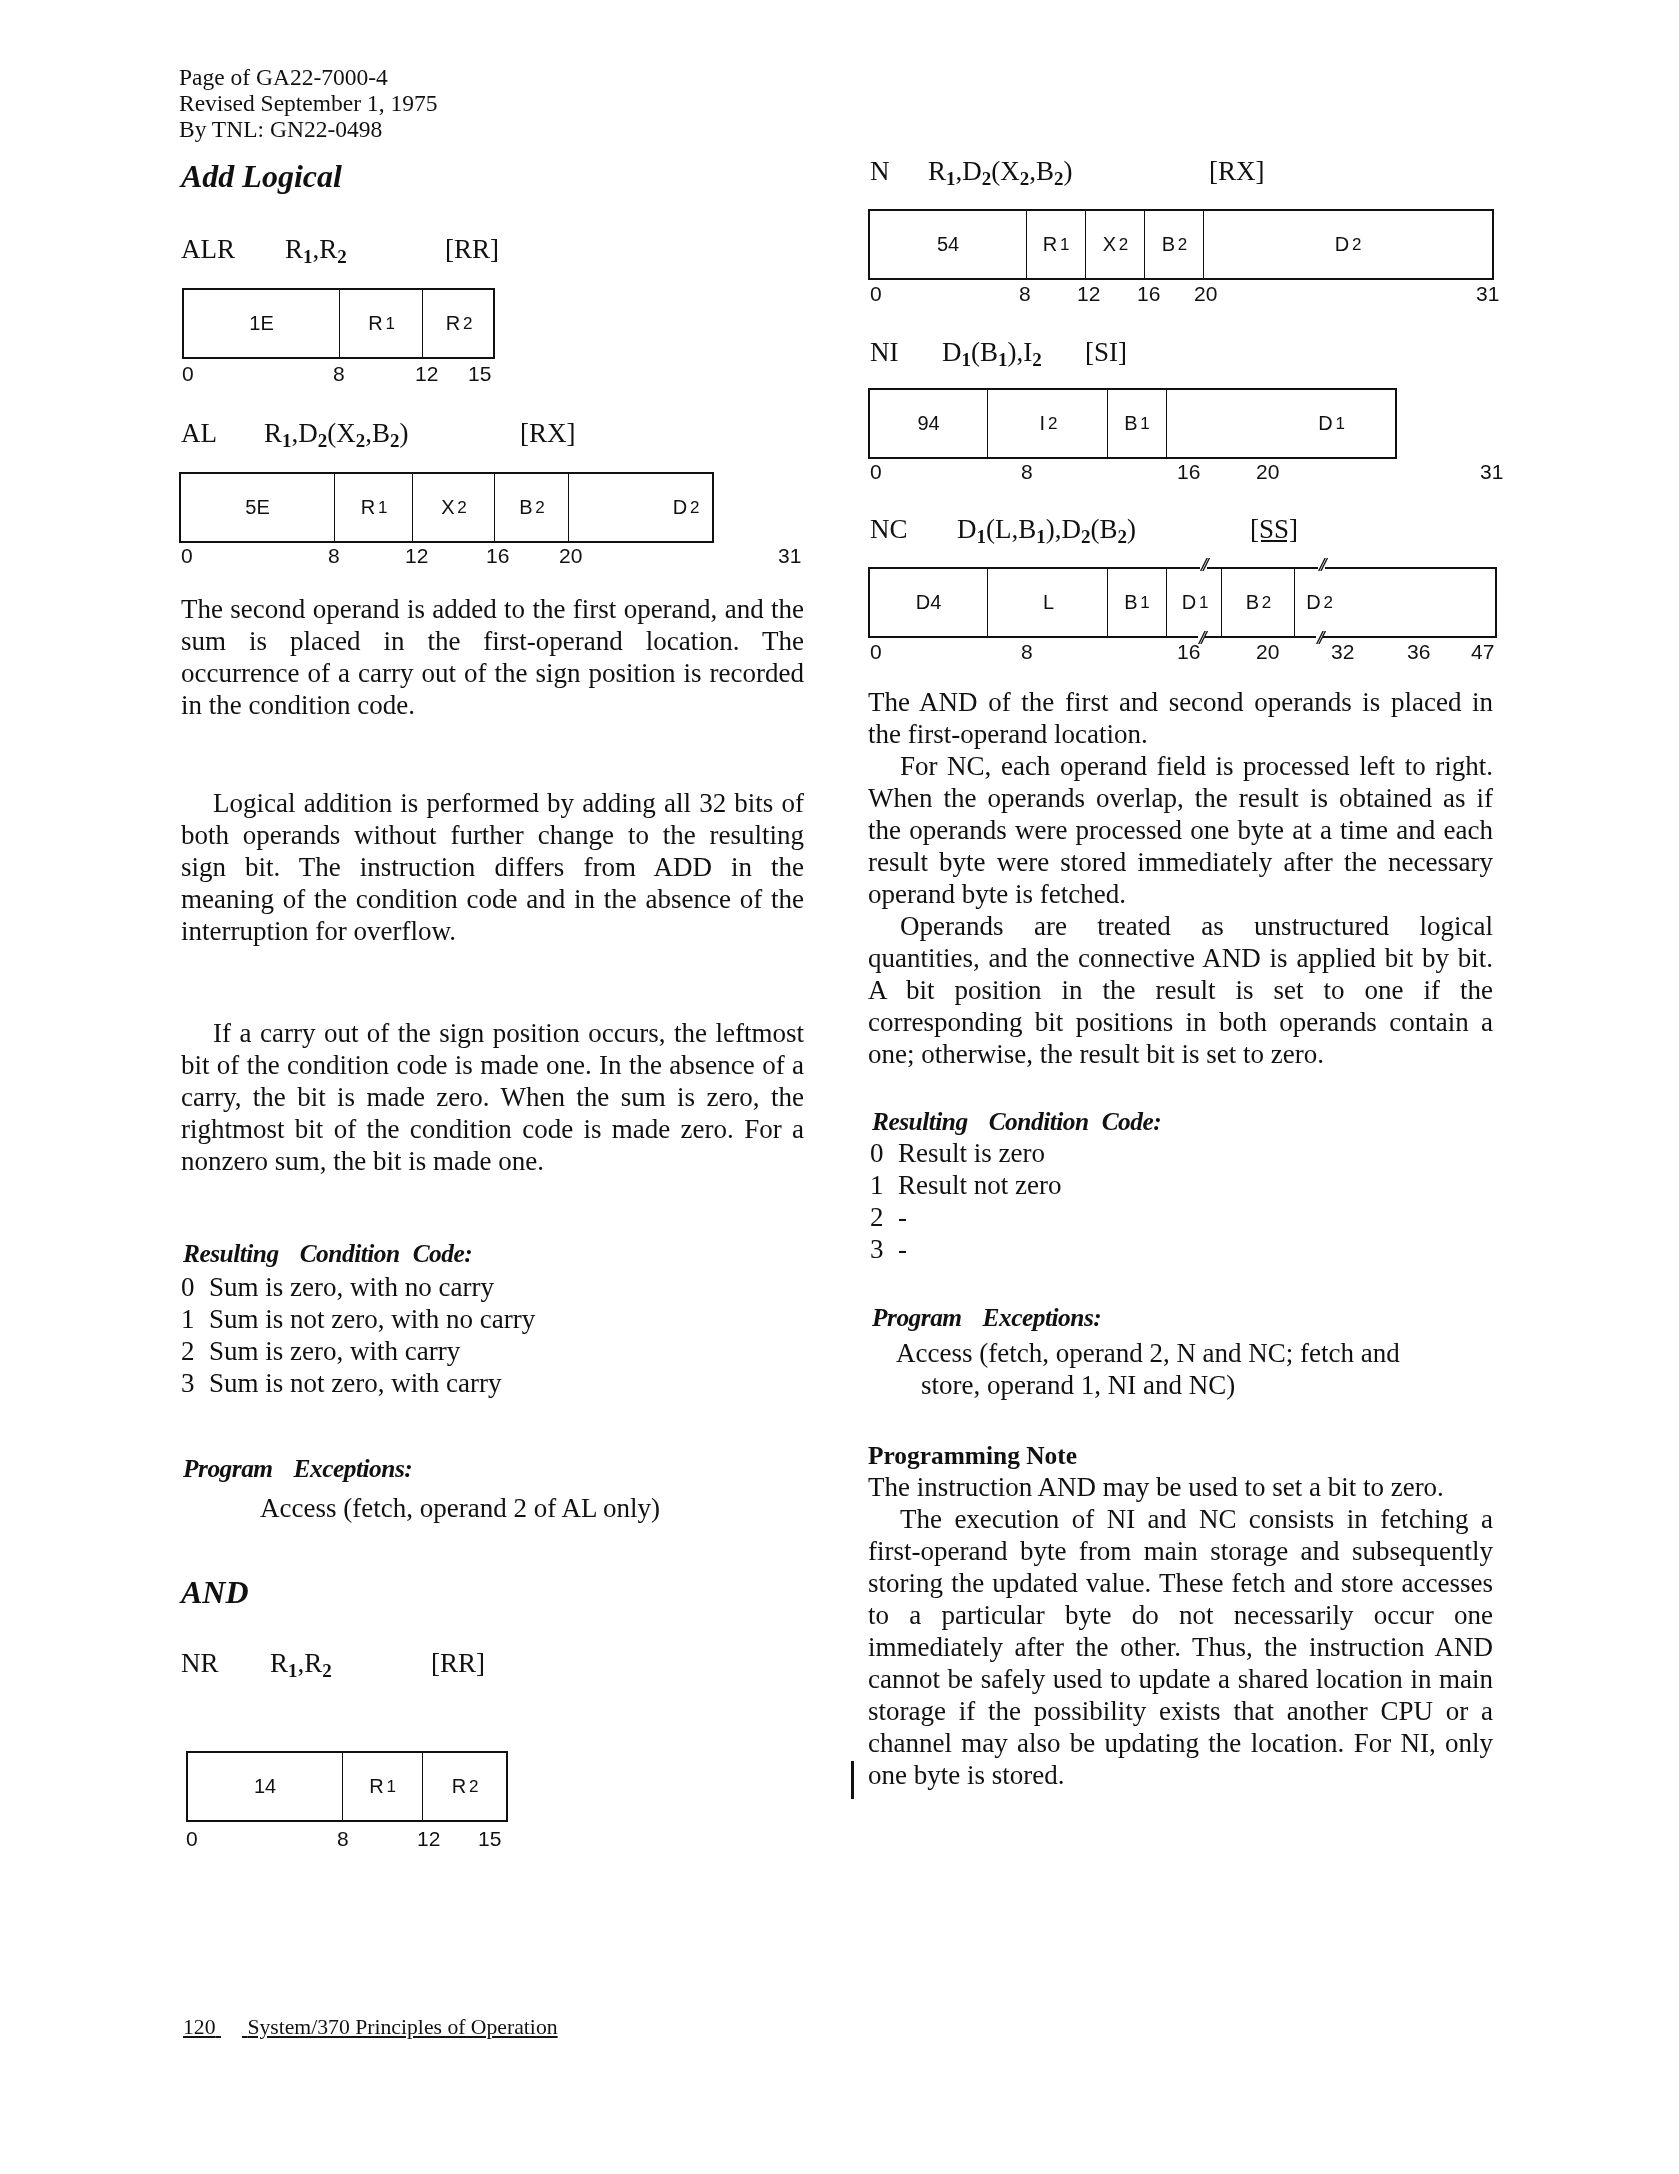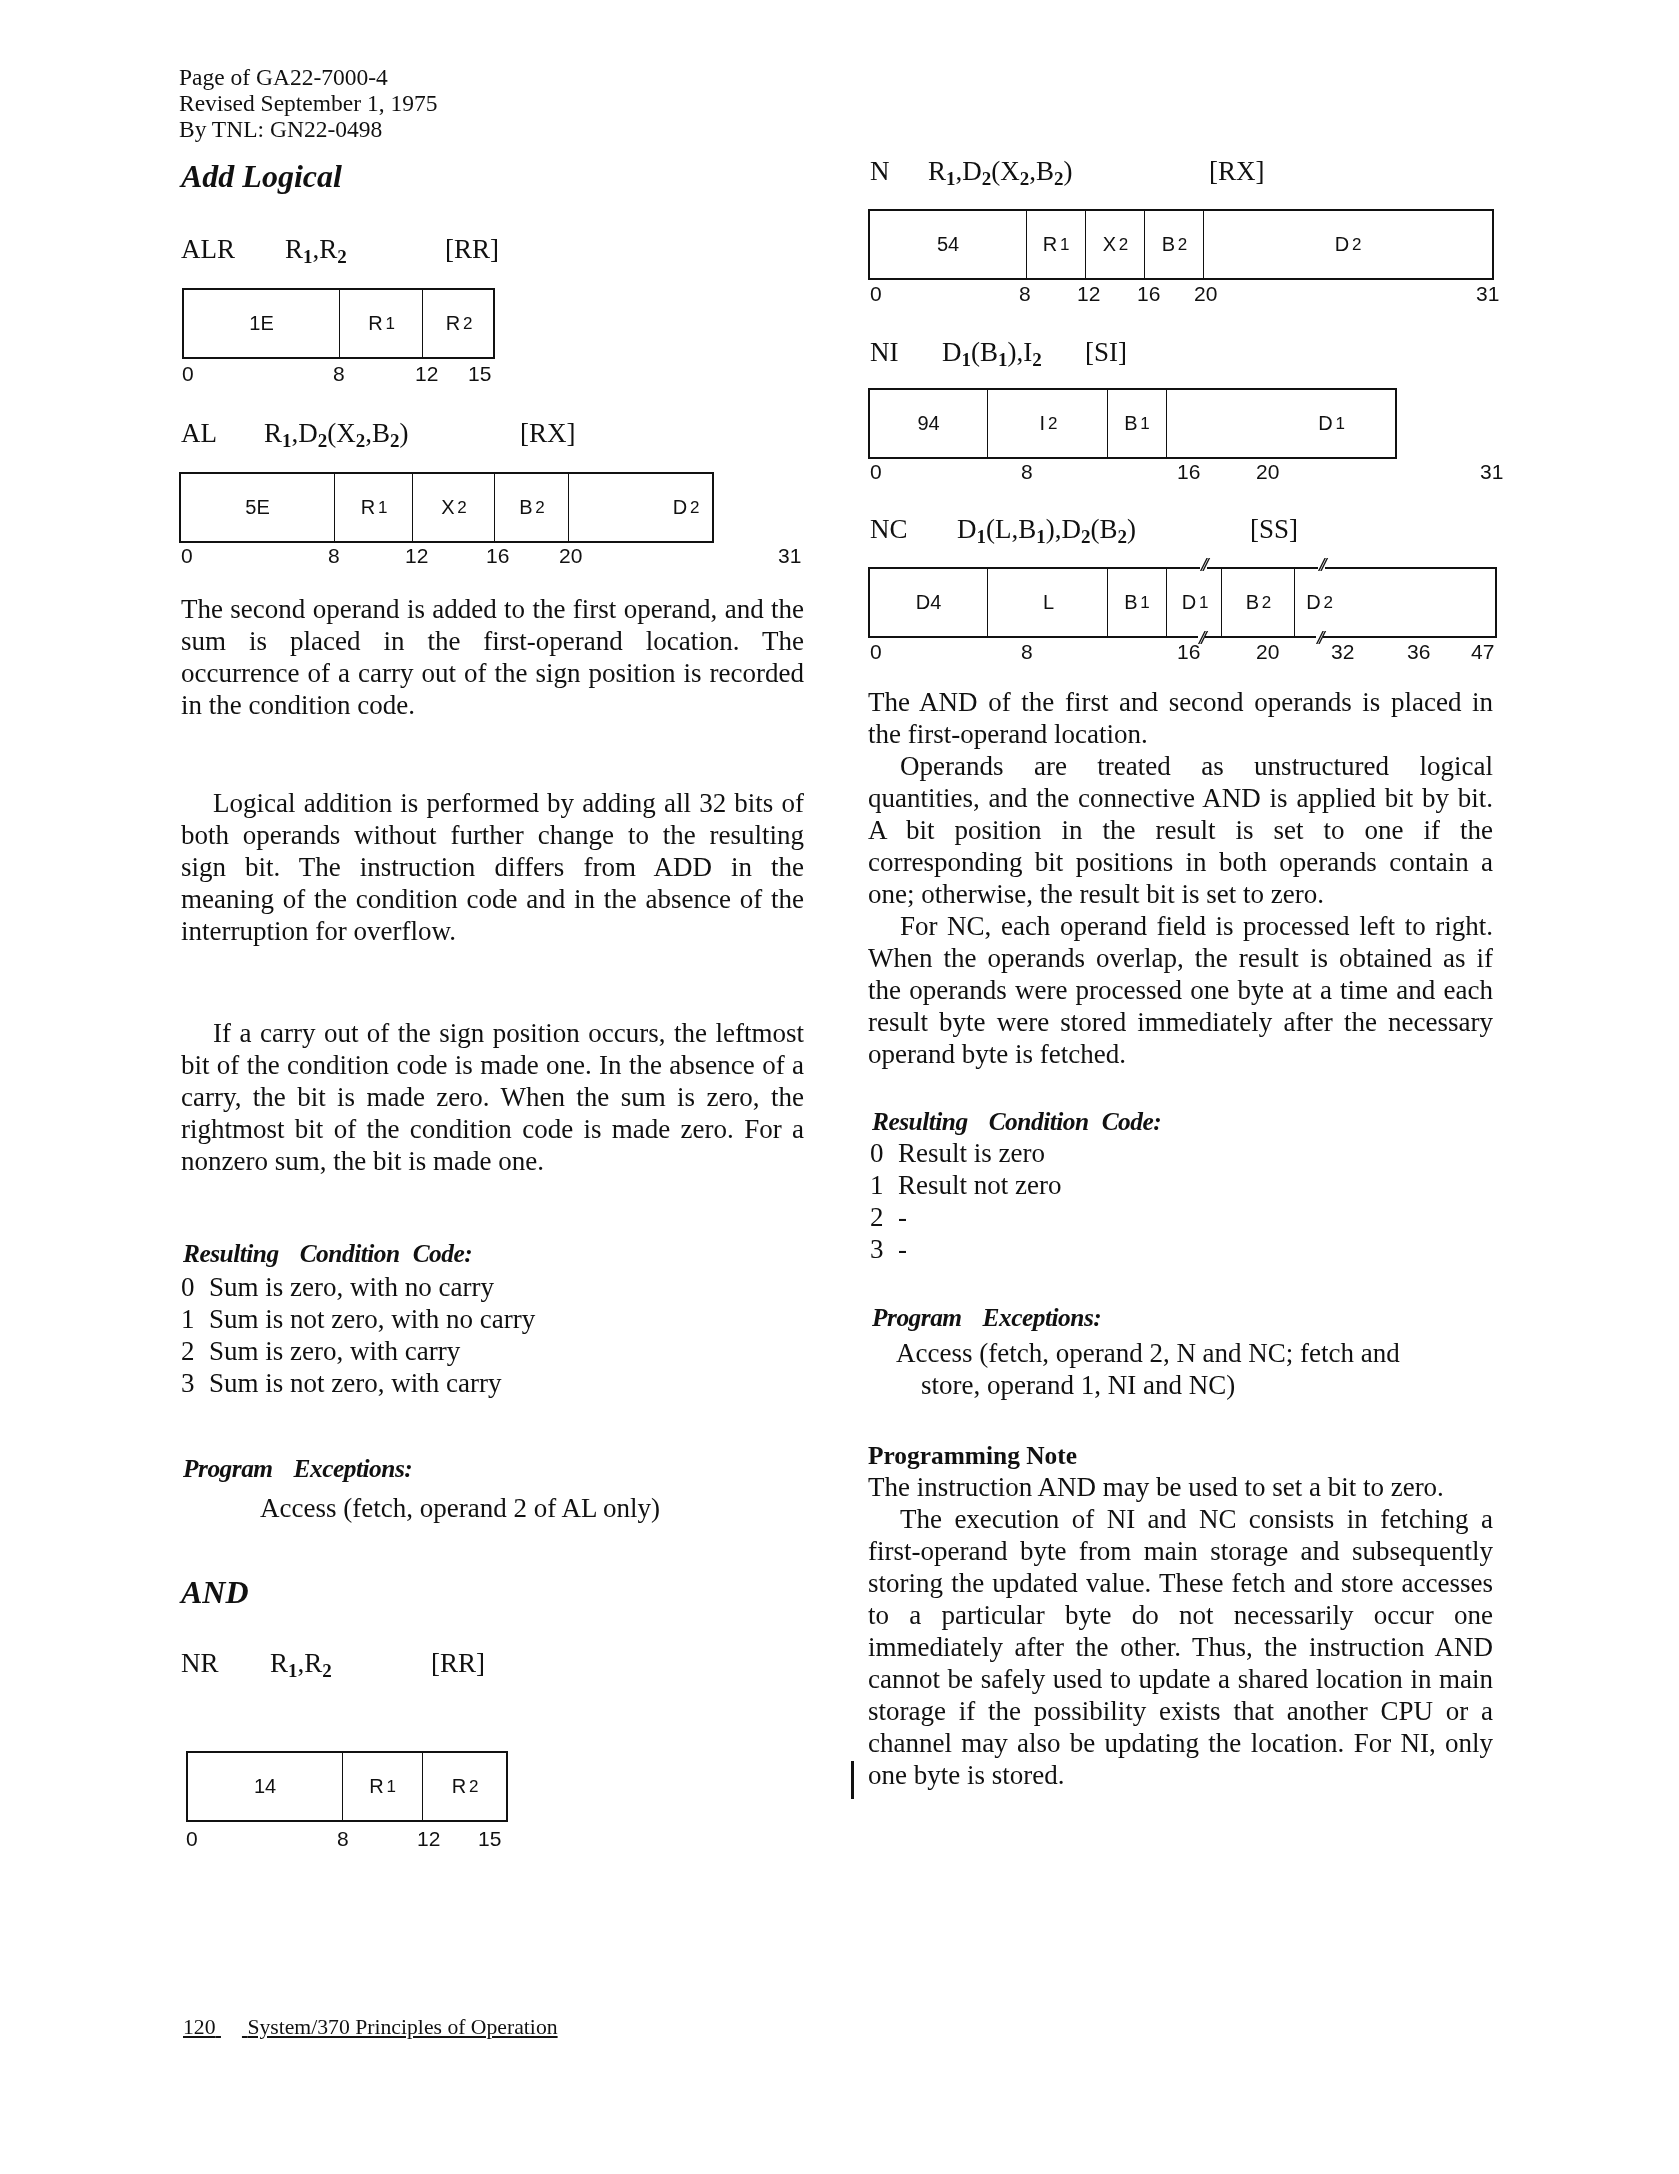--- a/index.html
+++ b/index.html
@@ -214,21 +214,21 @@
   <span style="left:1.9px;">0</span>
   <span style="left:153px;">8</span>
   <span style="left:309px;">16</span>
   <span style="left:388px;">20</span>
   <span style="left:612px;">31</span>
 </div>
 
 <div class="abs instr" style="left:870px; top:514px; width:565px; height:32px;">
   <span style="left:0;">NC</span>
   <span style="left:87px;"><span style="position:static">D</span><sub class="ops">1</sub><span style="position:static">(L,B</span><sub class="ops">1</sub><span style="position:static">),D</span><sub class="ops">2</sub><span style="position:static">(B</span><sub class="ops">2</sub><span style="position:static">)</span></span>
-  <span style="left:380px;">[SS]</span>
+  <span style="left:380px;text-decoration:underline;">[SS]</span>
 </div>
 <div class="fmt" style="left:868px; top:567px; width:629px;">
   <div class="fld first" style="left:0; width:117px;">
       <span>D4</span>
     </div>
   <div class="fld" style="left:117px; width:121px;">
       <span>L</span>
     </div>
   <div class="fld" style="left:237px; width:58px;">
       <span>B</span>
@@ -257,22 +257,22 @@
   <span style="left:153px;">8</span>
   <span style="left:309px;">16</span>
   <span style="left:388px;">20</span>
   <span style="left:463px;">32</span>
   <span style="left:539px;">36</span>
   <span style="left:603px;">47</span>
 </div>
 
 <div class="abs body" style="left:868px; top:686px; width:625px;">
   <p>The AND of the first and second operands is placed in the first-operand location.</p>
+  <p class="ind">For NC, each operand field is processed left to right. When the operands overlap, the result is obtained as if the operands were processed one byte at a time and each result byte were stored immediately after the necessary operand byte is fetched.</p>
   <p class="ind">Operands are treated as unstructured logical quantities, and the connective AND is applied bit by bit. A bit position in the result is set to one if the corresponding bit positions in both operands contain a one; otherwise, the result bit is set to zero.</p>
-  <p class="ind">For NC, each operand field is processed left to right. When the operands overlap, the result is obtained as if the operands were processed one byte at a time and each result byte were stored immediately after the necessary operand byte is fetched.</p>
 </div>
 
 <div class="abs subh" style="left:872px; top:1107px;">
   <span>Resulting</span><span class="gap"></span><span>Condition</span><span class="gap" style="width:13px"></span><span>Code:</span>
 </div>
 <div class="abs" style="left:870px; top:1137px;">
   <div class="cc-row"><span class="code">0</span><span>Result is zero</span></div>
   <div class="cc-row"><span class="code">1</span><span>Result not zero</span></div>
   <div class="cc-row"><span class="code">2</span><span>-</span></div>
   <div class="cc-row"><span class="code">3</span><span>-</span></div>

